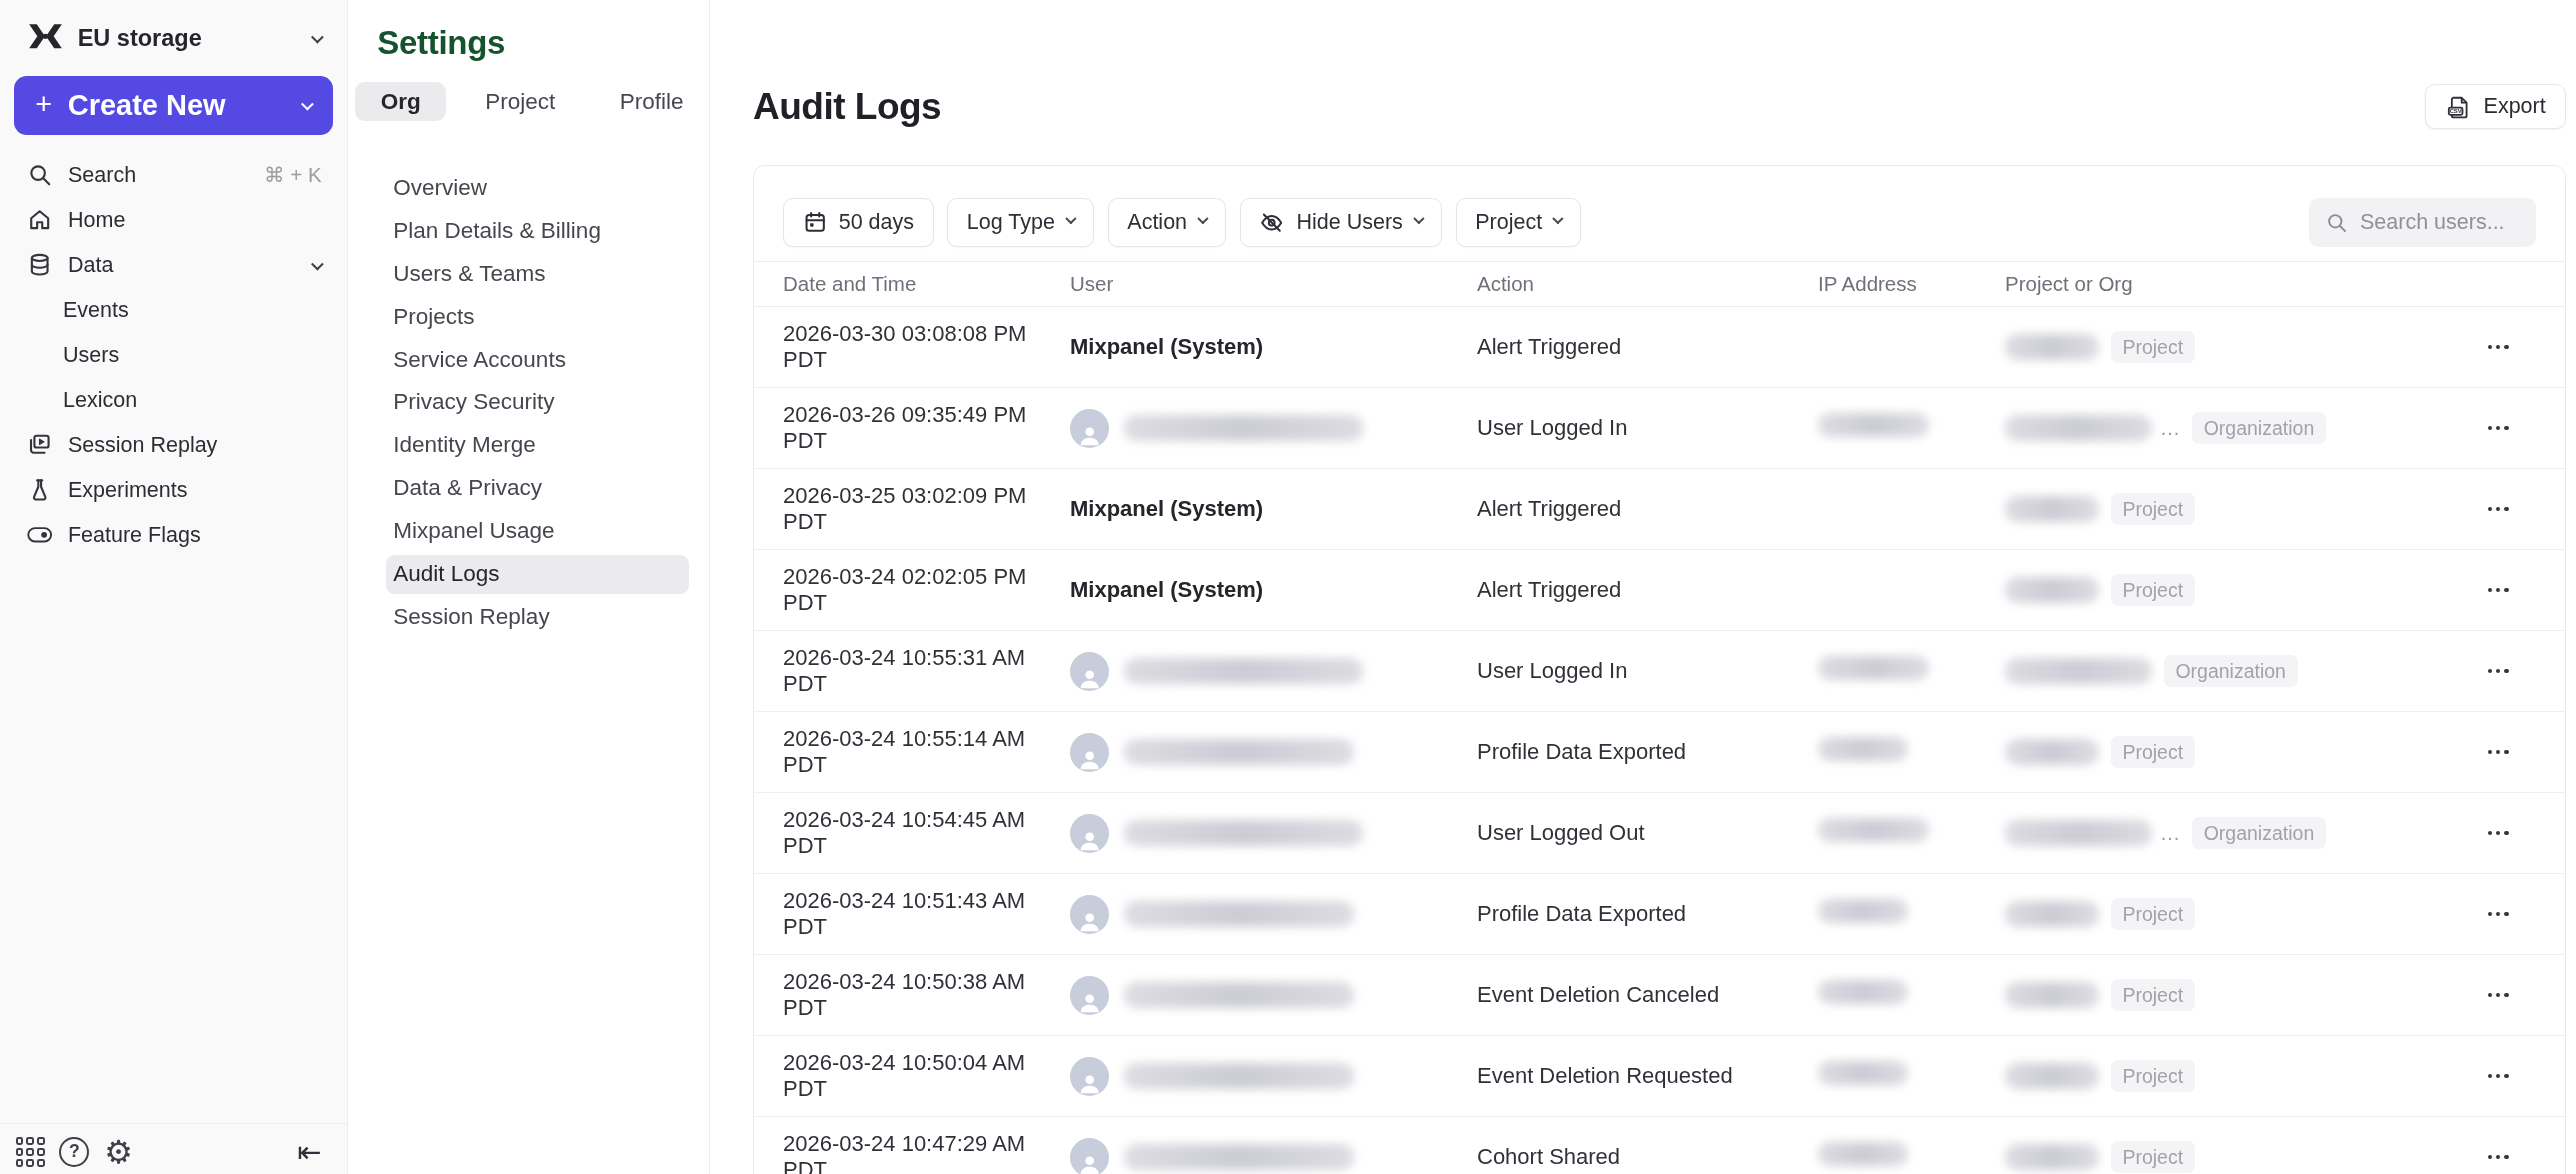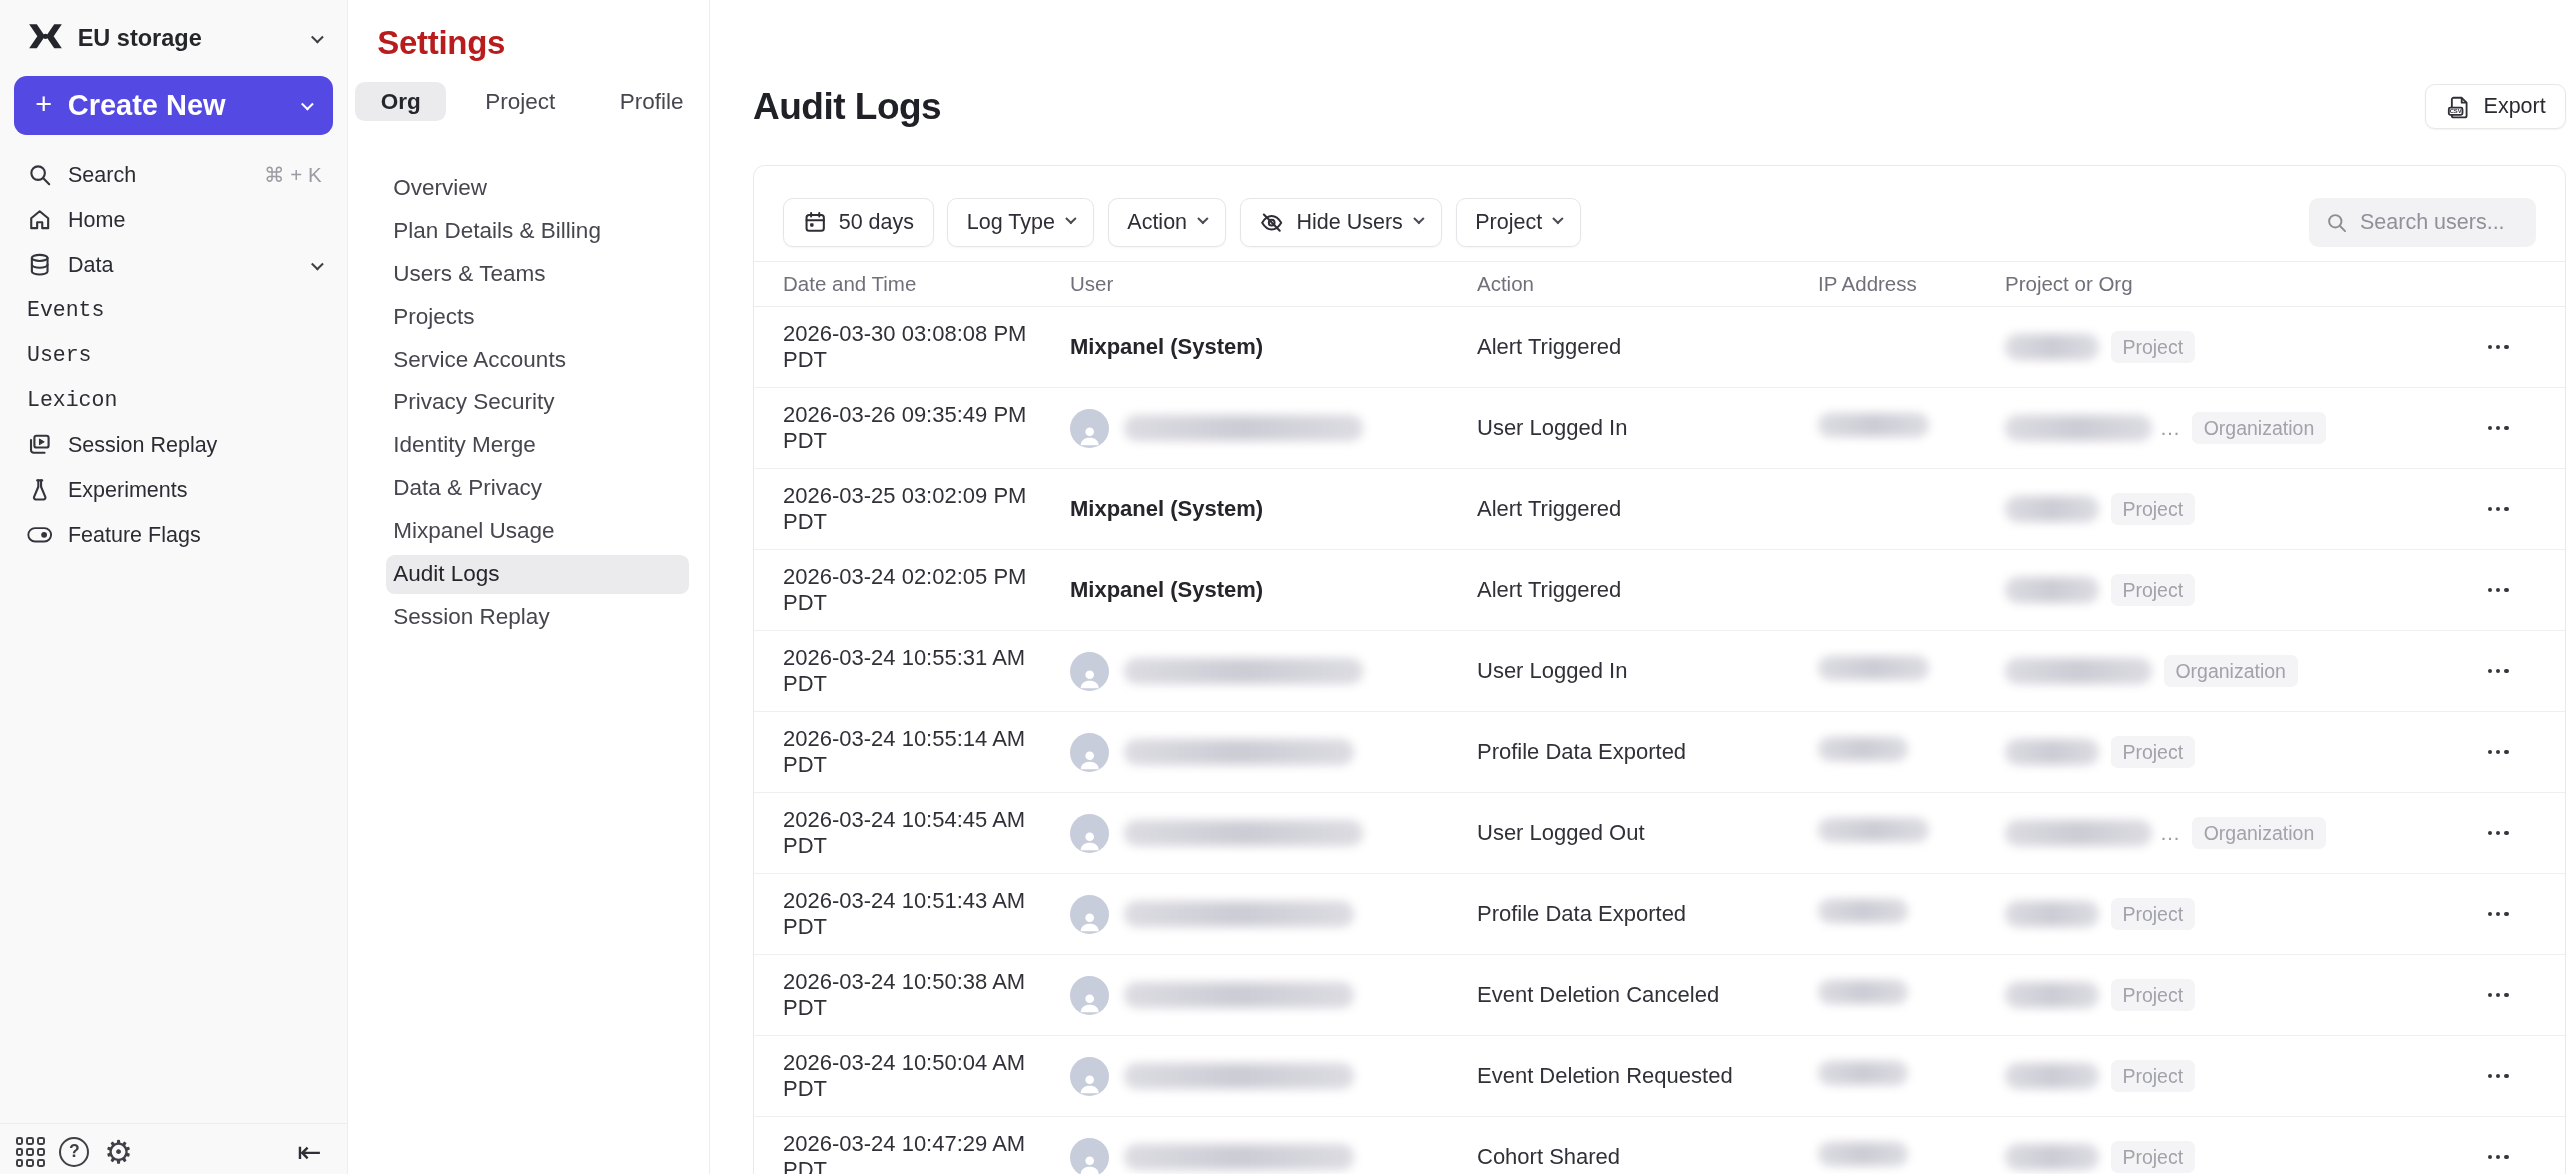--- a/index.html
+++ b/index.html
@@ -15,40 +15,40 @@
     border-bottom: 2.1px solid currentColor; transform: rotate(45deg) translate(-1px,-1px); }
   .logo-row .chev, .side-item .chev { color: #3f3f46; margin-left: auto; }
   .create-btn { margin: 5.9px 13.7px 17.6px 13.7px; height: 59px; background: #5449E2; border-radius: 12.7px;
     display: flex; align-items: center; padding: 0 21.5px; gap: 15.6px; color: #fff; cursor: pointer; }
   .create-btn .plus { font-size: 29px; font-weight: 400; line-height: 1; margin-top: -2.9px; }
   .create-btn .cnl { font-size: 29px; font-weight: 700; }
   .create-btn .chev { color: #fff; margin-left: auto; }
   .side-item { height: 45px; display: flex; align-items: center; gap: 15.6px;
     padding: 0 25.4px 0 27px; font-size: 21.5px; font-weight: 500; color: #2c2c34; cursor: pointer; }
   .side-item .ic { width: 25.4px; display: flex; justify-content: center; }
-  .side-item.sub { padding-left: 27px; font-family: Liberation Mono, monospace; }
+  .side-item.sub { padding-left: 63px; }
   .side-item .short { margin-left: auto; color: #9b9ba3; font-size: 20.5px; font-weight: 400; }
   .side-foot { position: absolute; left: 0; right: 0; bottom: 0; height: 51px;
     border-top: 1px solid #ededf0; display: flex; align-items: center; gap: 14.7px;
     padding: 5.9px 25.4px 0 15.6px; }
   .gridicon { display: grid; grid-template-columns: repeat(3,7.8px); grid-template-rows: repeat(3,7.8px);
     gap: 2.9px; cursor: pointer; }
   .gridicon i { border: 2px solid #3f3f46; border-radius: 2.4px; }
   .helpicon { width: 30px; height: 30px; border: 2.3px solid #3f3f46; border-radius: 50%;
     display: flex; align-items: center; justify-content: center; font-size: 17.6px; font-weight: 700;
     color: #3f3f46; cursor: pointer; }
   .gearicon { font-size: 32px; color: #3f3f46; line-height: 1; cursor: pointer;
     font-family: "DejaVu Sans", sans-serif; }
   .collapseicon { margin-left: auto; font-size: 29px; color: #2f2f37; cursor: pointer;
     font-family: "DejaVu Sans", sans-serif; }
 
   
   .settings-col { position: absolute; left: 349px; top: 0; bottom: 0; width: 361px;
     background: #fff; border-right: 1px solid #ededf0; padding: 24.4px 0 0 20.5px; }
-  .settings-title { font-size: 33px; font-weight: 700; color: #b91c1c; padding-left: 7.8px;
+  .settings-title { font-size: 33px; font-weight: 700; color: #14532d; padding-left: 7.8px;
     letter-spacing: -0.3px; }
   .tabs { display: flex; gap: 13.7px; margin-top: 19.5px; align-items: center; justify-content: flex-end; }
   .tab { padding: 6.8px 25.4px; font-size: 22.5px; color: #46464f; border-radius: 9.8px; cursor: pointer; }
   .tab.active { background: #ebebee; color: #25252c; font-weight: 700; }
   .snav { margin-top: 47px; margin-left: 16px; }
   .snav-item { height: 39px; margin: 0 20.5px 3.9px 0; display: flex; align-items: center;
     padding-left: 7.8px; border-radius: 8.8px; font-size: 22.5px; color: #46464f; cursor: pointer; }
   .snav-item.active { background: #ebebee; color: #25252c; }
 
   

